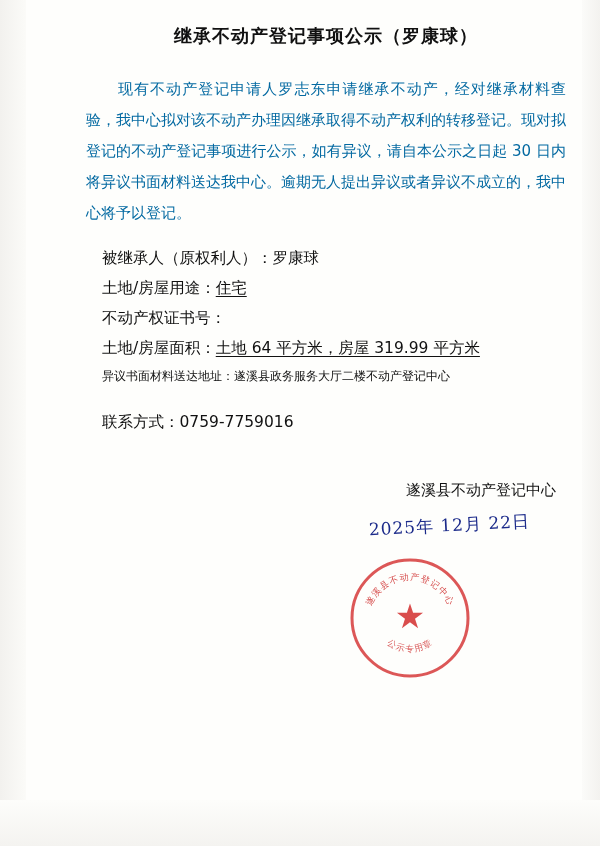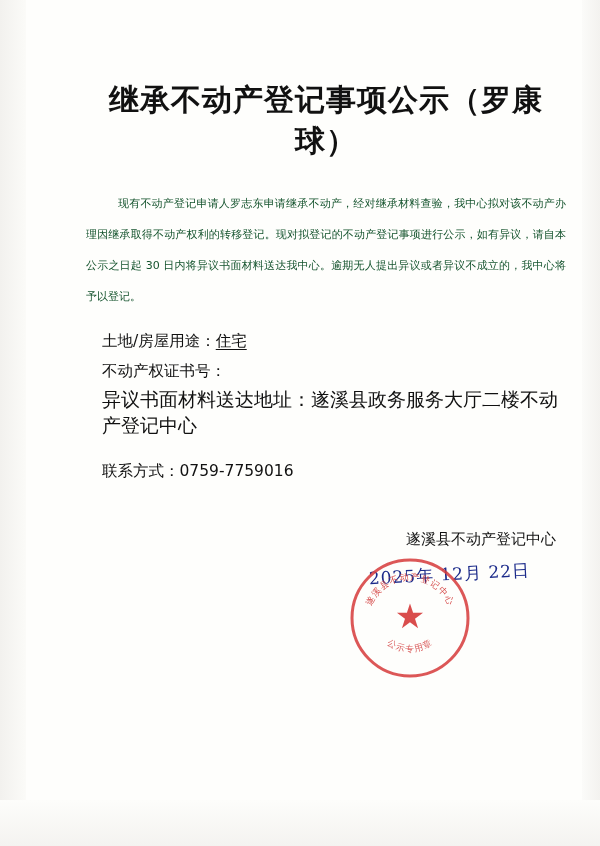--- a/index.html
+++ b/index.html
@@ -61,35 +61,35 @@
 
   .content {
     position: absolute;
     left: 60px;
     top: 0;
     width: 480px;
     height: 800px;
   }
 
   .doc-title {
-    margin-top: 80px;
+    margin-top: 24px;
     text-align: center;
     font-family: "DejaVu Sans", sans-serif;
     font-weight: bold;
-    font-size: 30px;
+    font-size: 18px;
     letter-spacing: 1px;
     color: #111;
   }
 
   .body-text {
     margin-top: 26px;
     font-family: "DejaVu Sans", sans-serif;
-    font-size: 11px;
+    font-size: 15px;
     line-height: 31px;
-    color: #14532d;
+    color: #0369a1;
     text-align: justify;
     text-justify: inter-ideograph;
     text-indent: 32px;
   }
 
   .fields {
     margin-top: 14px;
   }
 
   .field-row {
@@ -107,21 +107,21 @@
   .field-value {
     text-decoration: underline;
     text-underline-offset: 3px;
   }
 
   .field-value.no-underline {
     text-decoration: none;
   }
 
   .field-row.small {
-    font-size: 19px;
+    font-size: 12px;
     line-height: 26px;
   }
 
   .field-row.wrap {
     padding-left: 16px;
   }
 
   
   .issuer {
     margin-top: 44px;
@@ -173,30 +173,36 @@
 
   <div class="paper">
     <div class="content">
 
       <div class="doc-title">继承不动产登记事项公示（罗康球）</div>
 
       <div class="body-text">现有不动产登记申请人罗志东申请继承不动产，经对继承材料查验，我中心拟对该不动产办理因继承取得不动产权利的转移登记。现对拟登记的不动产登记事项进行公示，如有异议，请自本公示之日起 30 日内将异议书面材料送达我中心。逾期无人提出异议或者异议不成立的，我中心将予以登记。</div>
 
       <div class="fields">
 
+        <div class="field-row">
+          <span class="field-label">被继承人（原权利人）：</span><span class="field-value no-underline">罗康球</span>
+        </div>
 
 
         <div class="field-row">
           <span class="field-label">土地/房屋用途：</span><span class="field-value">住宅</span>
         </div>
 
         <div class="field-row">
           <span class="field-label">不动产权证书号：</span><span class="field-value no-underline"></span>
         </div>
 
+        <div class="field-row">
+          <span class="field-label">土地/房屋面积：</span><span class="field-value">土地 64 平方米，房屋 319.99 平方米</span>
+        </div>
 
         <div class="field-row small wrap">
           <span class="field-label">异议书面材料送达地址：</span><span class="field-value no-underline">遂溪县政务服务大厅二楼不动产登记中心</span>
         </div>
 
         <div class="field-row" style="margin-top:18px;">
           <span class="field-label">联系方式：</span><span class="field-value no-underline">0759-7759016</span>
         </div>
 
       </div>

